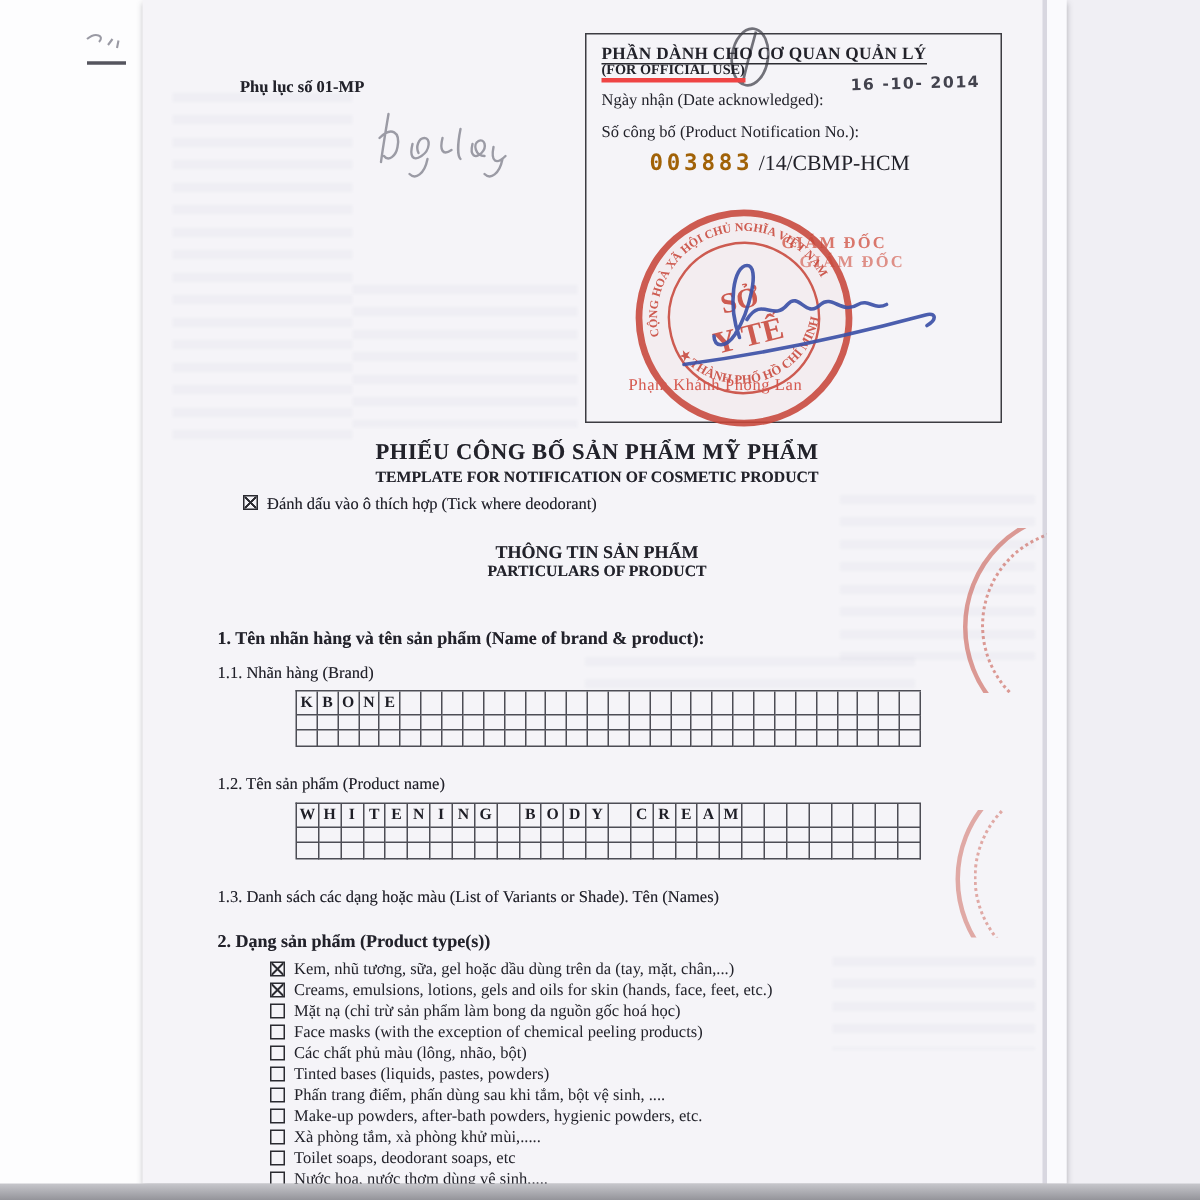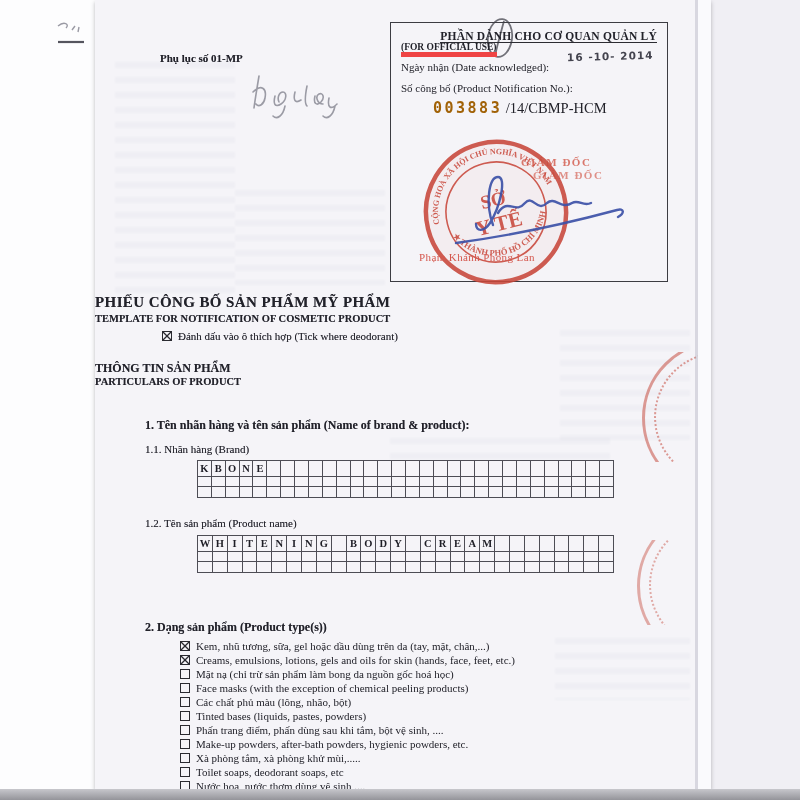--- a/index.html
+++ b/index.html
@@ -8,28 +8,28 @@
   .margin-right{position:absolute;left:711px;top:0;width:89px;height:800px;background:#f0eff4;}
   .page{position:absolute;left:95px;top:0;width:616px;height:789px;background:#f5f4f8;
         box-shadow:0 2px 4px rgba(60,60,70,.35);}
   .fold-line{position:absolute;left:600px;top:0;width:3px;height:789px;background:rgba(150,150,170,.30);}
   .fold-strip{position:absolute;left:603px;top:0;width:13px;height:789px;background:#fafafd;}
   .bottom-strip{position:absolute;left:0;top:789px;width:800px;height:11px;
         background:linear-gradient(#c7c7cc,#94949a);}
   .abs{position:absolute;}
   .txt{position:absolute;white-space:nowrap;text-shadow:0 0 .4px rgba(40,40,55,.45);}
   .b{font-weight:bold;}
-  .center{text-align:left;white-space:normal;}
+  .center{text-align:center;white-space:normal;}
   
   .obox{position:absolute;left:295px;top:22px;width:278px;height:260px;
         border:1.5px solid #3c3c42;padding:7px 10px;box-sizing:border-box;}
-  .obox-title{font-size:11.5px;font-weight:bold;letter-spacing:.2px;text-align:right;}
+  .obox-title{font-size:11.5px;font-weight:bold;letter-spacing:.2px;}
   .obox-title span{border-bottom:1px solid #2c2c32;}
   .obox-sub{font-size:9.5px;font-weight:bold;}
-  .obox-sub span{border-bottom:5px solid #ef4444;}
+  .obox-sub span{border-bottom:3px solid #ef4444;}
   .obox-line{font-size:11px;margin-top:9px;}
   .date-stamp{position:absolute;right:14px;top:27px;font-family:"DejaVu Sans",sans-serif;
         font-size:10.5px;font-weight:bold;letter-spacing:1px;color:#43434e;transform:rotate(-1.5deg);}
   .num-line{margin-top:5px;padding-left:32px;font-size:14.5px;}
   .stamp-num{font-family:"DejaVu Sans Mono",monospace;font-size:15px;letter-spacing:2.5px;
         color:#a16207;font-weight:bold;}
   .validity{font-size:10.8px;margin-top:5px;}
   
   .giamdoc{position:absolute;font-size:11px;font-weight:bold;letter-spacing:1.5px;color:#d9766b;margin-top:17px;}
   .round-stamp{position:absolute;opacity:.88;transform:rotate(-14deg);}
@@ -330,20 +330,21 @@
           <span class="grid-cell"></span>
           <span class="grid-cell"></span>
           <span class="grid-cell"></span>
           <span class="grid-cell"></span>
           <span class="grid-cell"></span>
           <span class="grid-cell"></span>
           <span class="grid-cell"></span>
         </div>
       </div>
 
+    <div class="txt" style="left:50px;top:592px;font-size:11px;">1.3. Danh sách các dạng hoặc màu (List of Variants or Shade). Tên (Names)</div>
 
     <div class="txt b" style="left:50px;top:620px;font-size:12px;">2. Dạng sản phẩm (Product type(s))</div>
     <div class="abs" id="checklist" style="left:85px;top:640px;width:470px;">
   <div class="check-item">
     <span class="cb checked"></span>
     <span class="cb-label">Kem, nhũ tương, sữa, gel hoặc dầu dùng trên da (tay, mặt, chân,...)</span>
   </div>
 
   <div class="check-item">
     <span class="cb checked"></span>

